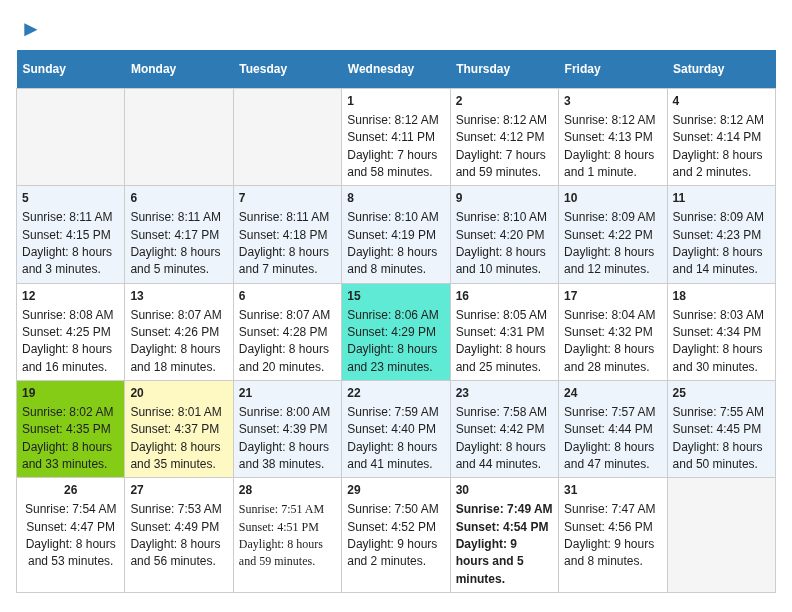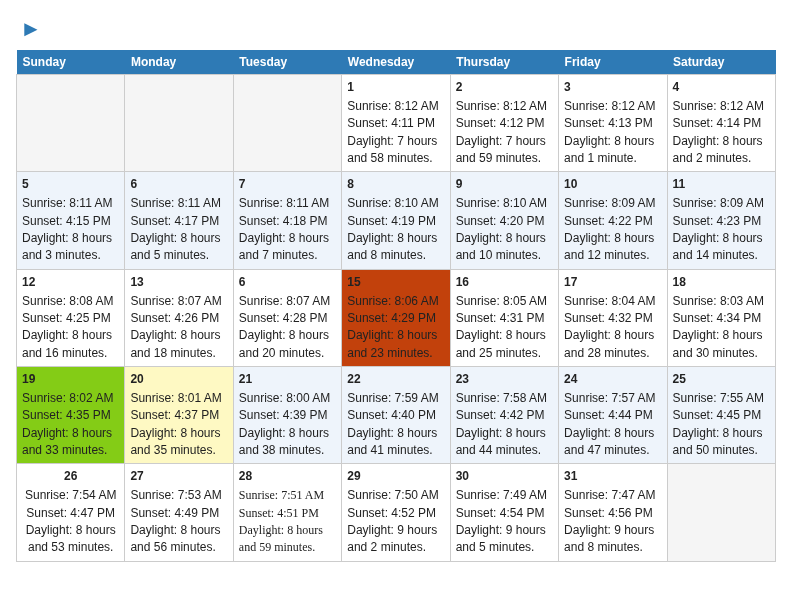--- a/index.html
+++ b/index.html
@@ -44,21 +44,21 @@
     }
     table {
       width: 100%;
       border-collapse: collapse;
       font-size: 11px;
     }
     thead tr th {
       background: #2e7ab5;
       color: #fff;
       text-align: left;
-      padding: 5px 6px;
+      padding: 12px 6px;
       font-size: 12px;
       font-weight: bold;
     }
     tbody tr td {
       border: 1px solid #ccc;
       vertical-align: top;
       padding: 4px 5px;
       height: 90px;
       width: calc(100% / 7);
       color: #222;
@@ -202,21 +202,21 @@
           <div class="day-info" style="white-space: pre-line;">Sunrise: 8:07 AM
 Sunset: 4:26 PM
 Daylight: 8 hours and 18 minutes.</div>
         </td>
         <td style="background: rgb(255, 255, 255);">
           <span class="day-num">6</span>
           <div class="day-info" style="white-space: pre-line;">Sunrise: 8:07 AM
 Sunset: 4:28 PM
 Daylight: 8 hours and 20 minutes.</div>
         </td>
-        <td style="background: #c2410c;">
+        <td style="background: #5eead4;">
           <span class="day-num">15</span>
           <div class="day-info" style="white-space: pre-line;">Sunrise: 8:06 AM
 Sunset: 4:29 PM
 Daylight: 8 hours and 23 minutes.</div>
         </td>
         <td style="background: rgb(255, 255, 255);">
           <span class="day-num">16</span>
           <div class="day-info" style="white-space: pre-line;">Sunrise: 8:05 AM
 Sunset: 4:31 PM
 Daylight: 8 hours and 25 minutes.</div>
@@ -298,21 +298,21 @@
 Daylight: 8 hours and 59 minutes.</div>
         </td>
         <td style="background: rgb(255, 255, 255);">
           <span class="day-num">29</span>
           <div class="day-info" style="white-space: pre-line;">Sunrise: 7:50 AM
 Sunset: 4:52 PM
 Daylight: 9 hours and 2 minutes.</div>
         </td>
         <td style="background: rgb(255, 255, 255);">
           <span class="day-num">30</span>
-          <div class="day-info" style="white-space: pre-line;">Sunrise: 7:49 AM
+          <div class="day-info" style="white-space: pre-line; font-weight: bold;">Sunrise: 7:49 AM
 Sunset: 4:54 PM
 Daylight: 9 hours and 5 minutes.</div>
         </td>
         <td style="background: rgb(255, 255, 255);">
           <span class="day-num">31</span>
           <div class="day-info" style="white-space: pre-line;">Sunrise: 7:47 AM
 Sunset: 4:56 PM
 Daylight: 9 hours and 8 minutes.</div>
         </td>
         <td class="empty"></td>

